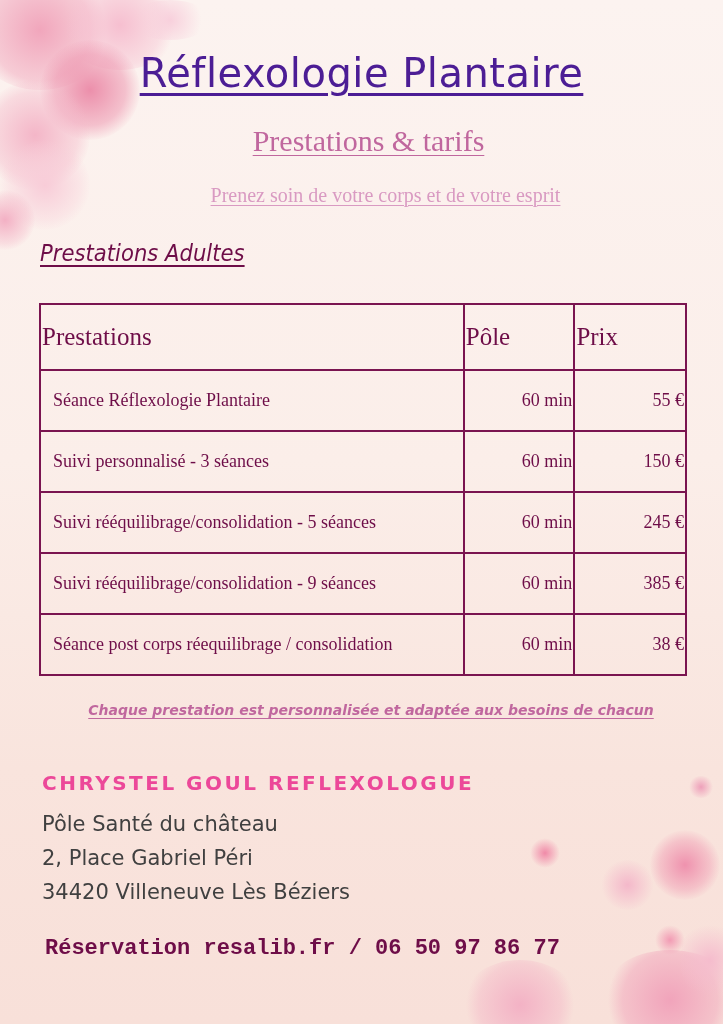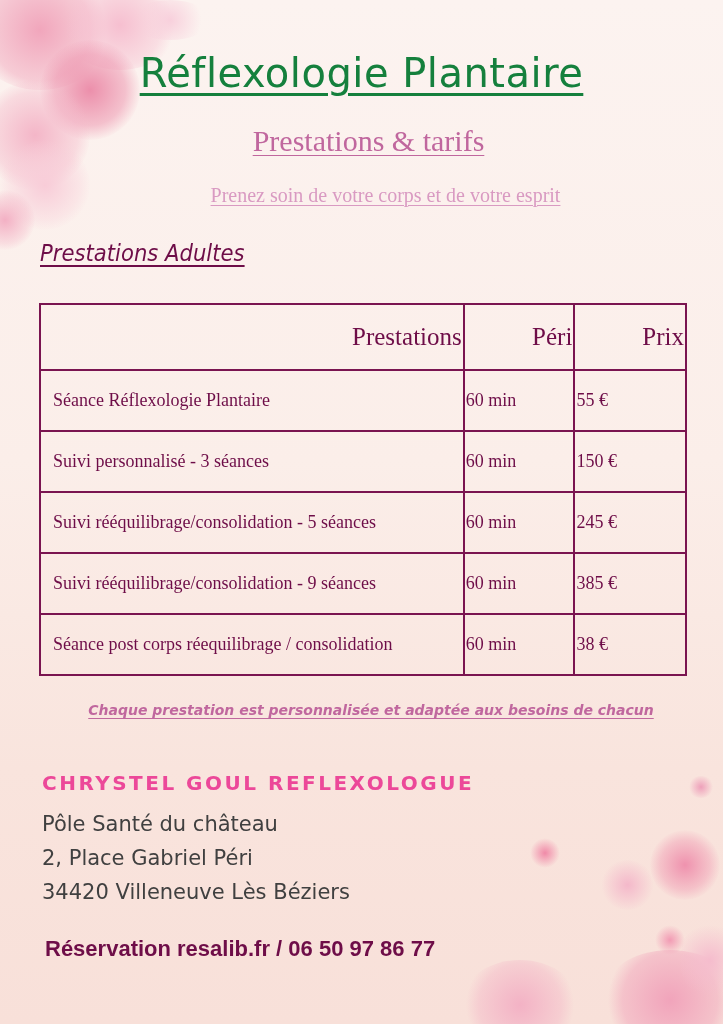--- a/index.html
+++ b/index.html
@@ -4,21 +4,21 @@
 <style>
   html, body { margin:0; padding:0; }
   body {
     width:723px; height:1024px; overflow:hidden; position:relative;
     background: linear-gradient(180deg, #fcf3f0 0%, #fbeee9 45%, #f9e4dd 75%, #f8e0d9 100%);
     font-family: "Liberation Sans", sans-serif;
   }
   .flower { position:absolute; border-radius:50%; pointer-events:none; }
   .title {
     position:absolute; left:0; width:723px; top:50px; text-align:center;
-    font-family:"DejaVu Sans", sans-serif; font-size:40px; color:#15803d;
+    font-family:"DejaVu Sans", sans-serif; font-size:40px; color:#4c1d95;
     text-decoration:underline; text-decoration-thickness:3px; text-underline-offset:6px;
     letter-spacing:0.5px;
   }
   .subtitle {
     position:absolute; left:0; width:723px; top:124px; text-align:center;
     font-family:"Liberation Serif", serif; font-size:30px; color:#c0679e;
     text-decoration:underline; text-decoration-thickness:1px; text-underline-offset:4px;padding-left:7px;
   }
   .tagline {
     position:absolute; left:0; width:723px; top:184px; text-align:center;
@@ -29,40 +29,40 @@
     position:absolute; left:40px; top:240px;
     font-family:"DejaVu Sans", sans-serif; font-style:italic; font-size:23px; color:#6e0d48;
     text-decoration:underline; text-decoration-thickness:2px; text-underline-offset:4px;
     transform:scaleX(0.92); transform-origin:left;
   }
   table.prices {
     position:absolute; left:39px; top:303px; width:648px; border-collapse:collapse;
     font-family:"Liberation Serif", serif; color:#6e0d48;
   }
   table.prices th, table.prices td { border:2px solid #7a1450; }
-  table.prices th { height:62px; font-weight:normal; font-size:25px; text-align:right; }
+  table.prices th { height:62px; font-weight:normal; font-size:25px; text-align:left; }
   table.prices td { height:57px; font-size:18px; }
   td.name { padding-left:12px; text-align:left; }
-  td.dur, td.price { text-align:left; }
+  td.dur, td.price { text-align:right; }
   col.c1 { width:425px; } col.c2 { width:111px; } col.c3 { width:112px; }
   .note {
     position:absolute; left:0; width:742px; top:702px; text-align:center;
     font-family:"DejaVu Sans", sans-serif; font-style:italic; font-weight:bold; font-size:14px; color:#c0679e;
     text-decoration:underline; text-decoration-thickness:1px; text-underline-offset:3px;
   }
   .company {
     position:absolute; left:42px; top:771px;
     font-family:"DejaVu Sans", sans-serif; font-weight:bold; font-size:20px; letter-spacing:2.5px; color:#ec4899;
   }
   .addr {
     position:absolute; left:42px; font-family:"DejaVu Sans", sans-serif; font-size:21px; color:#404040;
   }
   .booking {
     position:absolute; left:45px; top:936px;
-    font-family:Liberation Sans, sans-serif; font-weight:bold; font-size:22px; color:#6e0d48;
+    font-family:Liberation Mono, monospace; font-weight:bold; font-size:22px; color:#6e0d48;
   }
 </style>
 </head>
 <body>
 
 <div>
   <div class="flower" style="left:-30px;top:-30px;width:140px;height:120px;background:radial-gradient(circle,#f1a6bc 0%,rgba(241,166,188,0.5) 55%,rgba(241,166,188,0) 72%);"></div>
   <div class="flower" style="left:60px;top:-20px;width:120px;height:90px;background:radial-gradient(circle,#f6bfd0 0%,rgba(246,191,208,0.4) 55%,rgba(246,191,208,0) 72%);"></div>
   <div class="flower" style="left:40px;top:40px;width:100px;height:100px;background:radial-gradient(circle,#ec8fab 0%,rgba(236,143,171,0.5) 50%,rgba(236,143,171,0) 72%);"></div>
   <div class="flower" style="left:-20px;top:80px;width:110px;height:110px;background:radial-gradient(circle,#f4b6c8 0%,rgba(244,182,200,0.4) 55%,rgba(244,182,200,0) 72%);"></div>
@@ -90,21 +90,21 @@
 
 <table class="prices">
   <colgroup>
       <col class="c1">
       <col class="c2">
       <col class="c3">
     </colgroup>
   <thead>
     <tr>
       <th>Prestations</th>
-      <th>Péri</th>
+      <th>Pôle</th>
       <th>Prix</th>
     </tr>
   </thead>
   <tbody>
     <tr>
       <td class="name">Séance Réflexologie Plantaire</td>
       <td class="dur">60 min</td>
       <td class="price">55 €</td>
     </tr>
     <tr>

